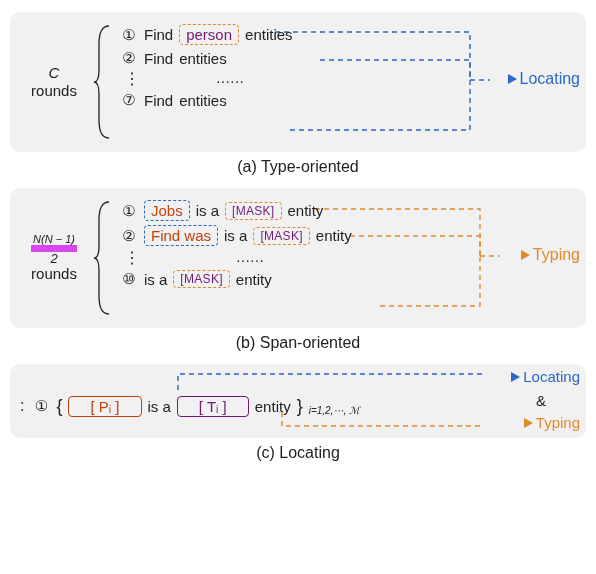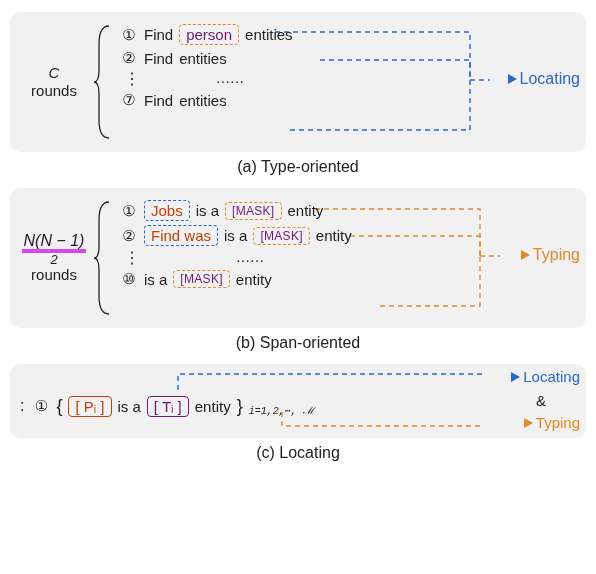--- a/index.html
+++ b/index.html
@@ -65,21 +65,21 @@
     border: 1.5px dashed;
     border-radius: 4px;
     padding: 1px 6px 1px 6px;
     display: inline-block;
   }
   .orange { color: #701a75; border-color: #e08a2c; }
   .blue { color: #c2410c; border-color: #2b67c7; }
   .solidbox {
     border: 1.5px solid;
     border-radius: 4px;
-    padding: 1px 6px;
+    padding: 1px 21px;
     display: inline-block;
   }
   .smalltok { font-size: 12px; letter-spacing: 0.3px; }
   .dots {
     font-family: serif;
     font-size: 14px;
   }
   .vdots {
     line-height: 0.4;
     font-size: 16px;
@@ -123,28 +123,28 @@
     line-height: 1.2;
   }
   .panel-c .colon { font-size: 16px; }
   .frac {
     display: inline-flex;
     flex-direction: column;
     align-items: center;
     line-height: 1.0;
     font-style: italic;
   }
-  .frac .num { border-bottom: 4px solid #d946ef; padding: 0 2px; font-size: 16px;}
+  .frac .num { border-bottom: 7px solid #d946ef; padding: 0 2px; font-size: 11px;}
   .frac .den { padding: 0 2px; font-size: 13px; }
   .svg-overlay {
     position: absolute;
     top: 0; left: 0;
     pointer-events: none;
   }
-  .script-m { font-family: Liberation Mono, monospace; font-style: italic; }
+  .script-m { font-family: Liberation Sans, sans-serif; font-style: italic; }
 </style>
 </head>
 <body>
 
 <div class="panel" style="height:140px;">
   <svg class="svg-overlay" width="576" height="140">
 
     <path d="M 265 20 L 460 20 L 460 68" stroke="#2b67c7" stroke-width="1.4" stroke-dasharray="5,4" fill="none"></path>
     <path d="M 310 48 L 460 48 L 460 68" stroke="#2b67c7" stroke-width="1.4" stroke-dasharray="5,4" fill="none"></path>
     <path d="M 280 118 L 460 118 L 460 68" stroke="#2b67c7" stroke-width="1.4" stroke-dasharray="5,4" fill="none"></path>

